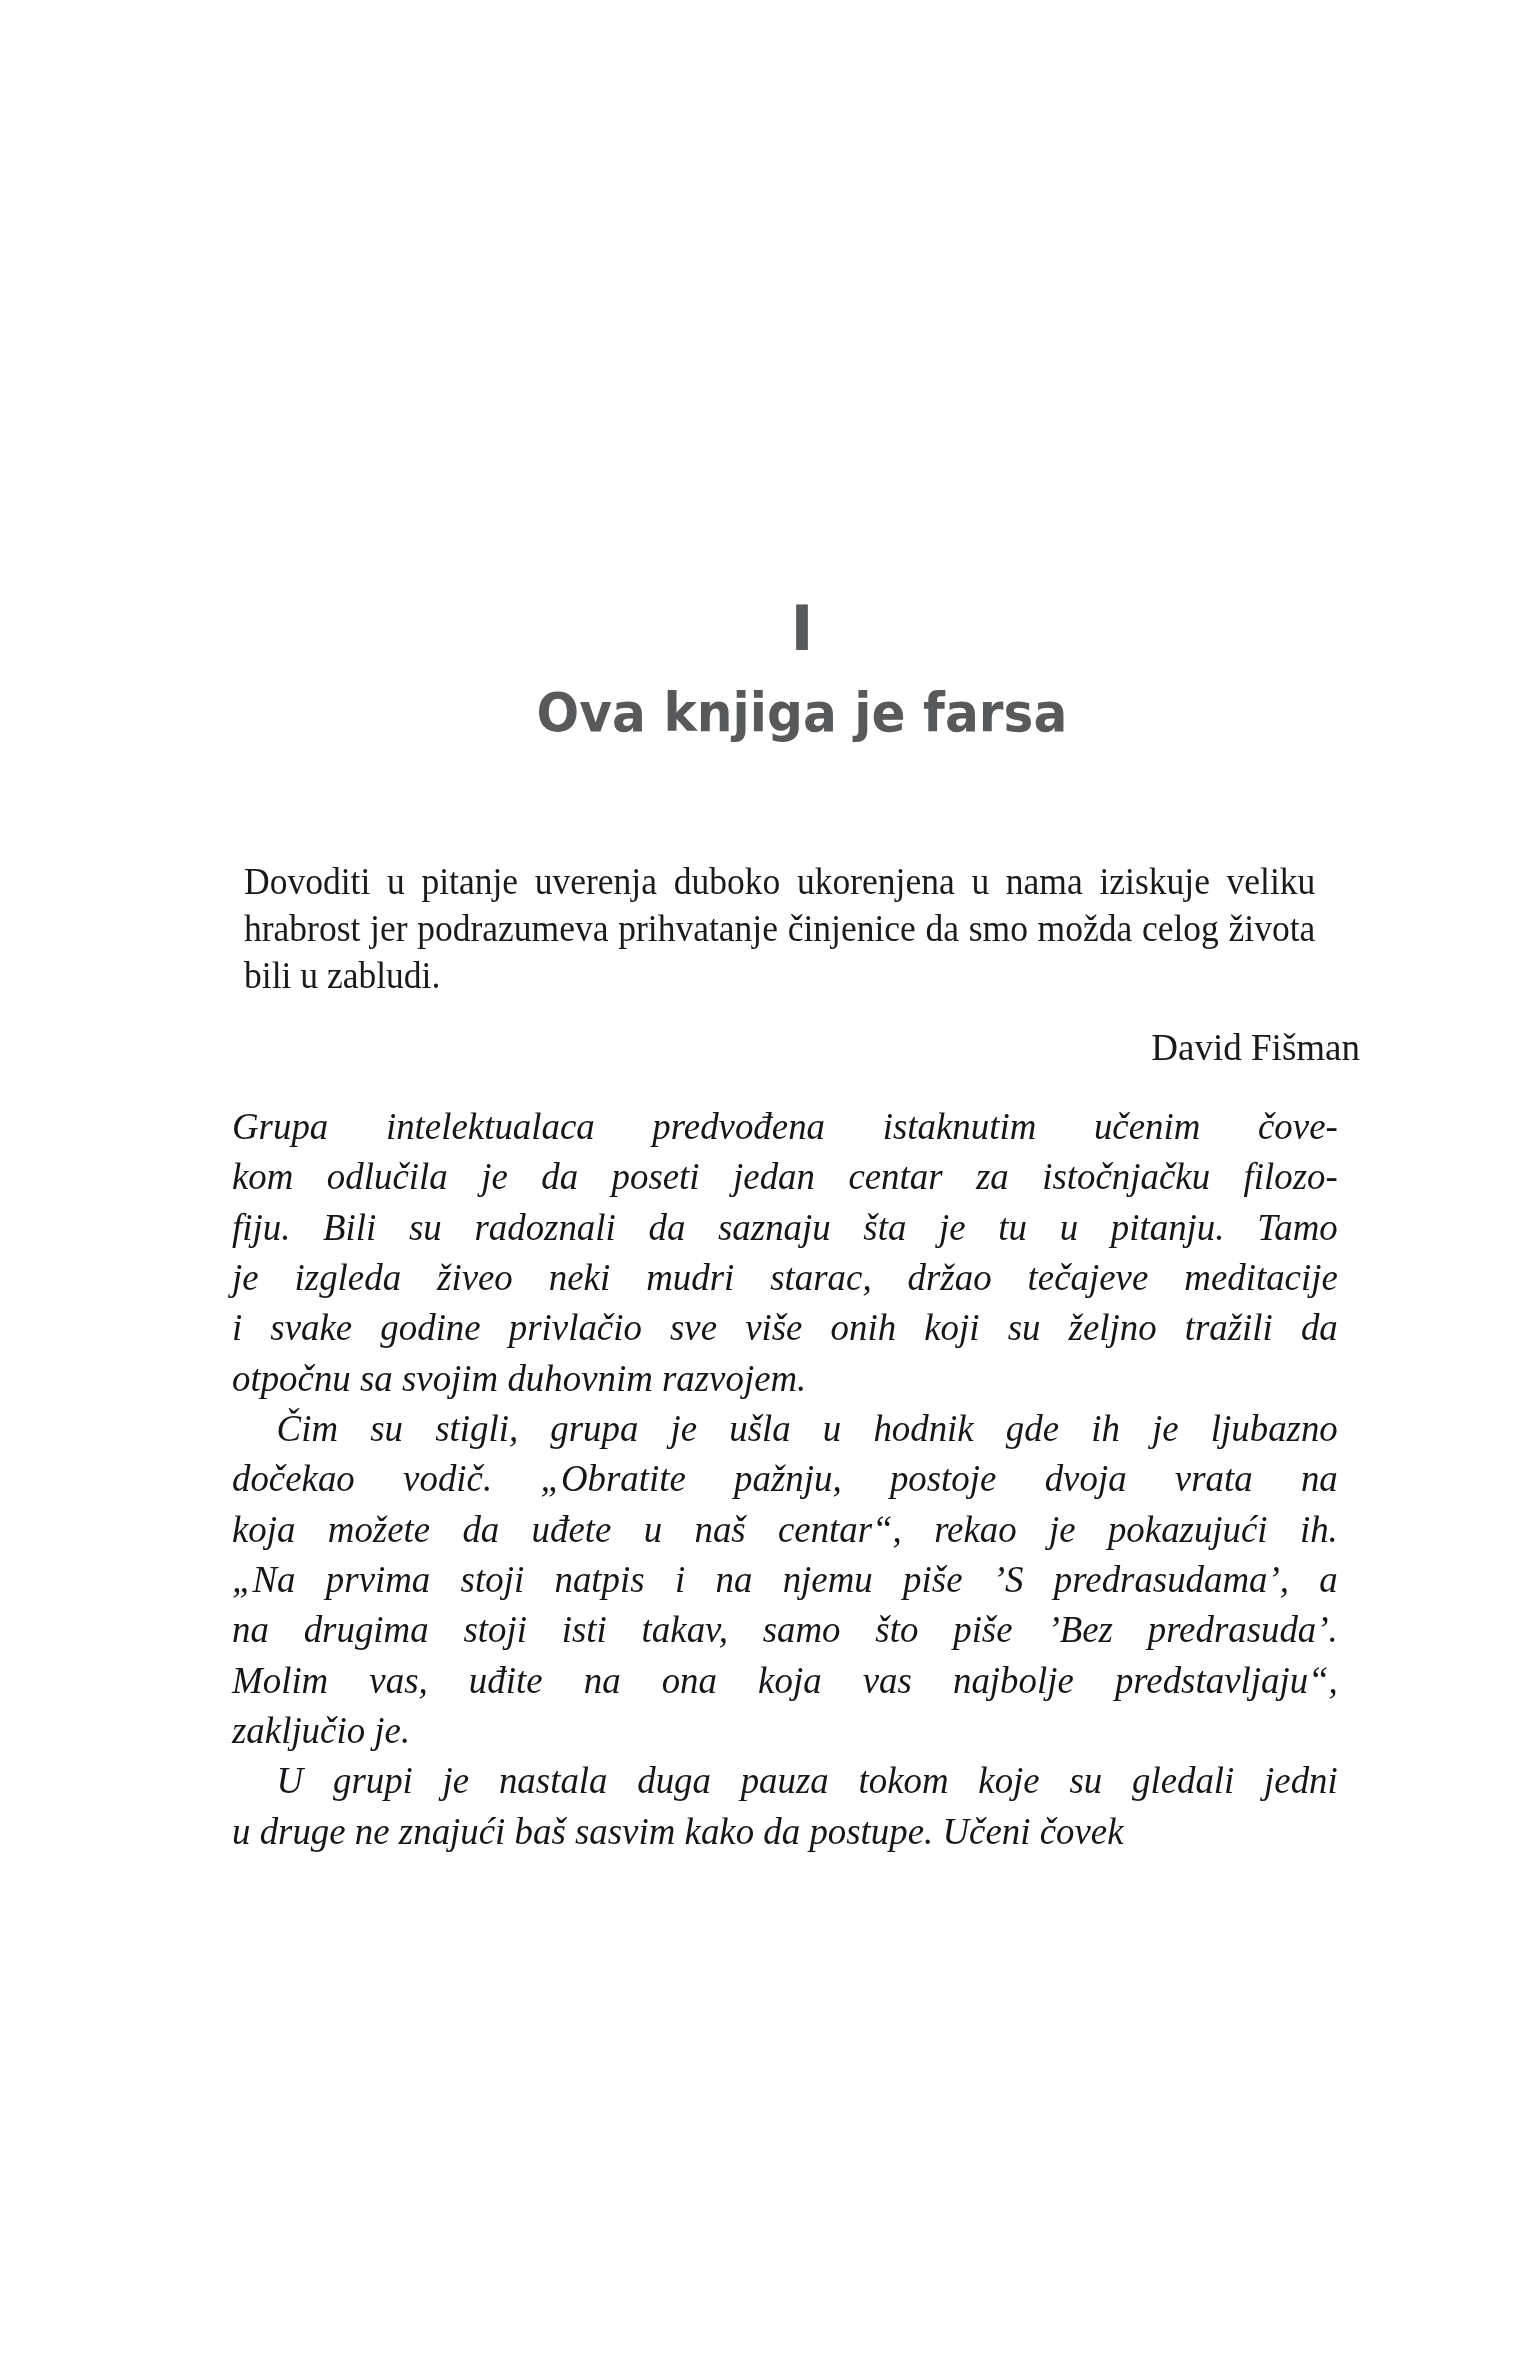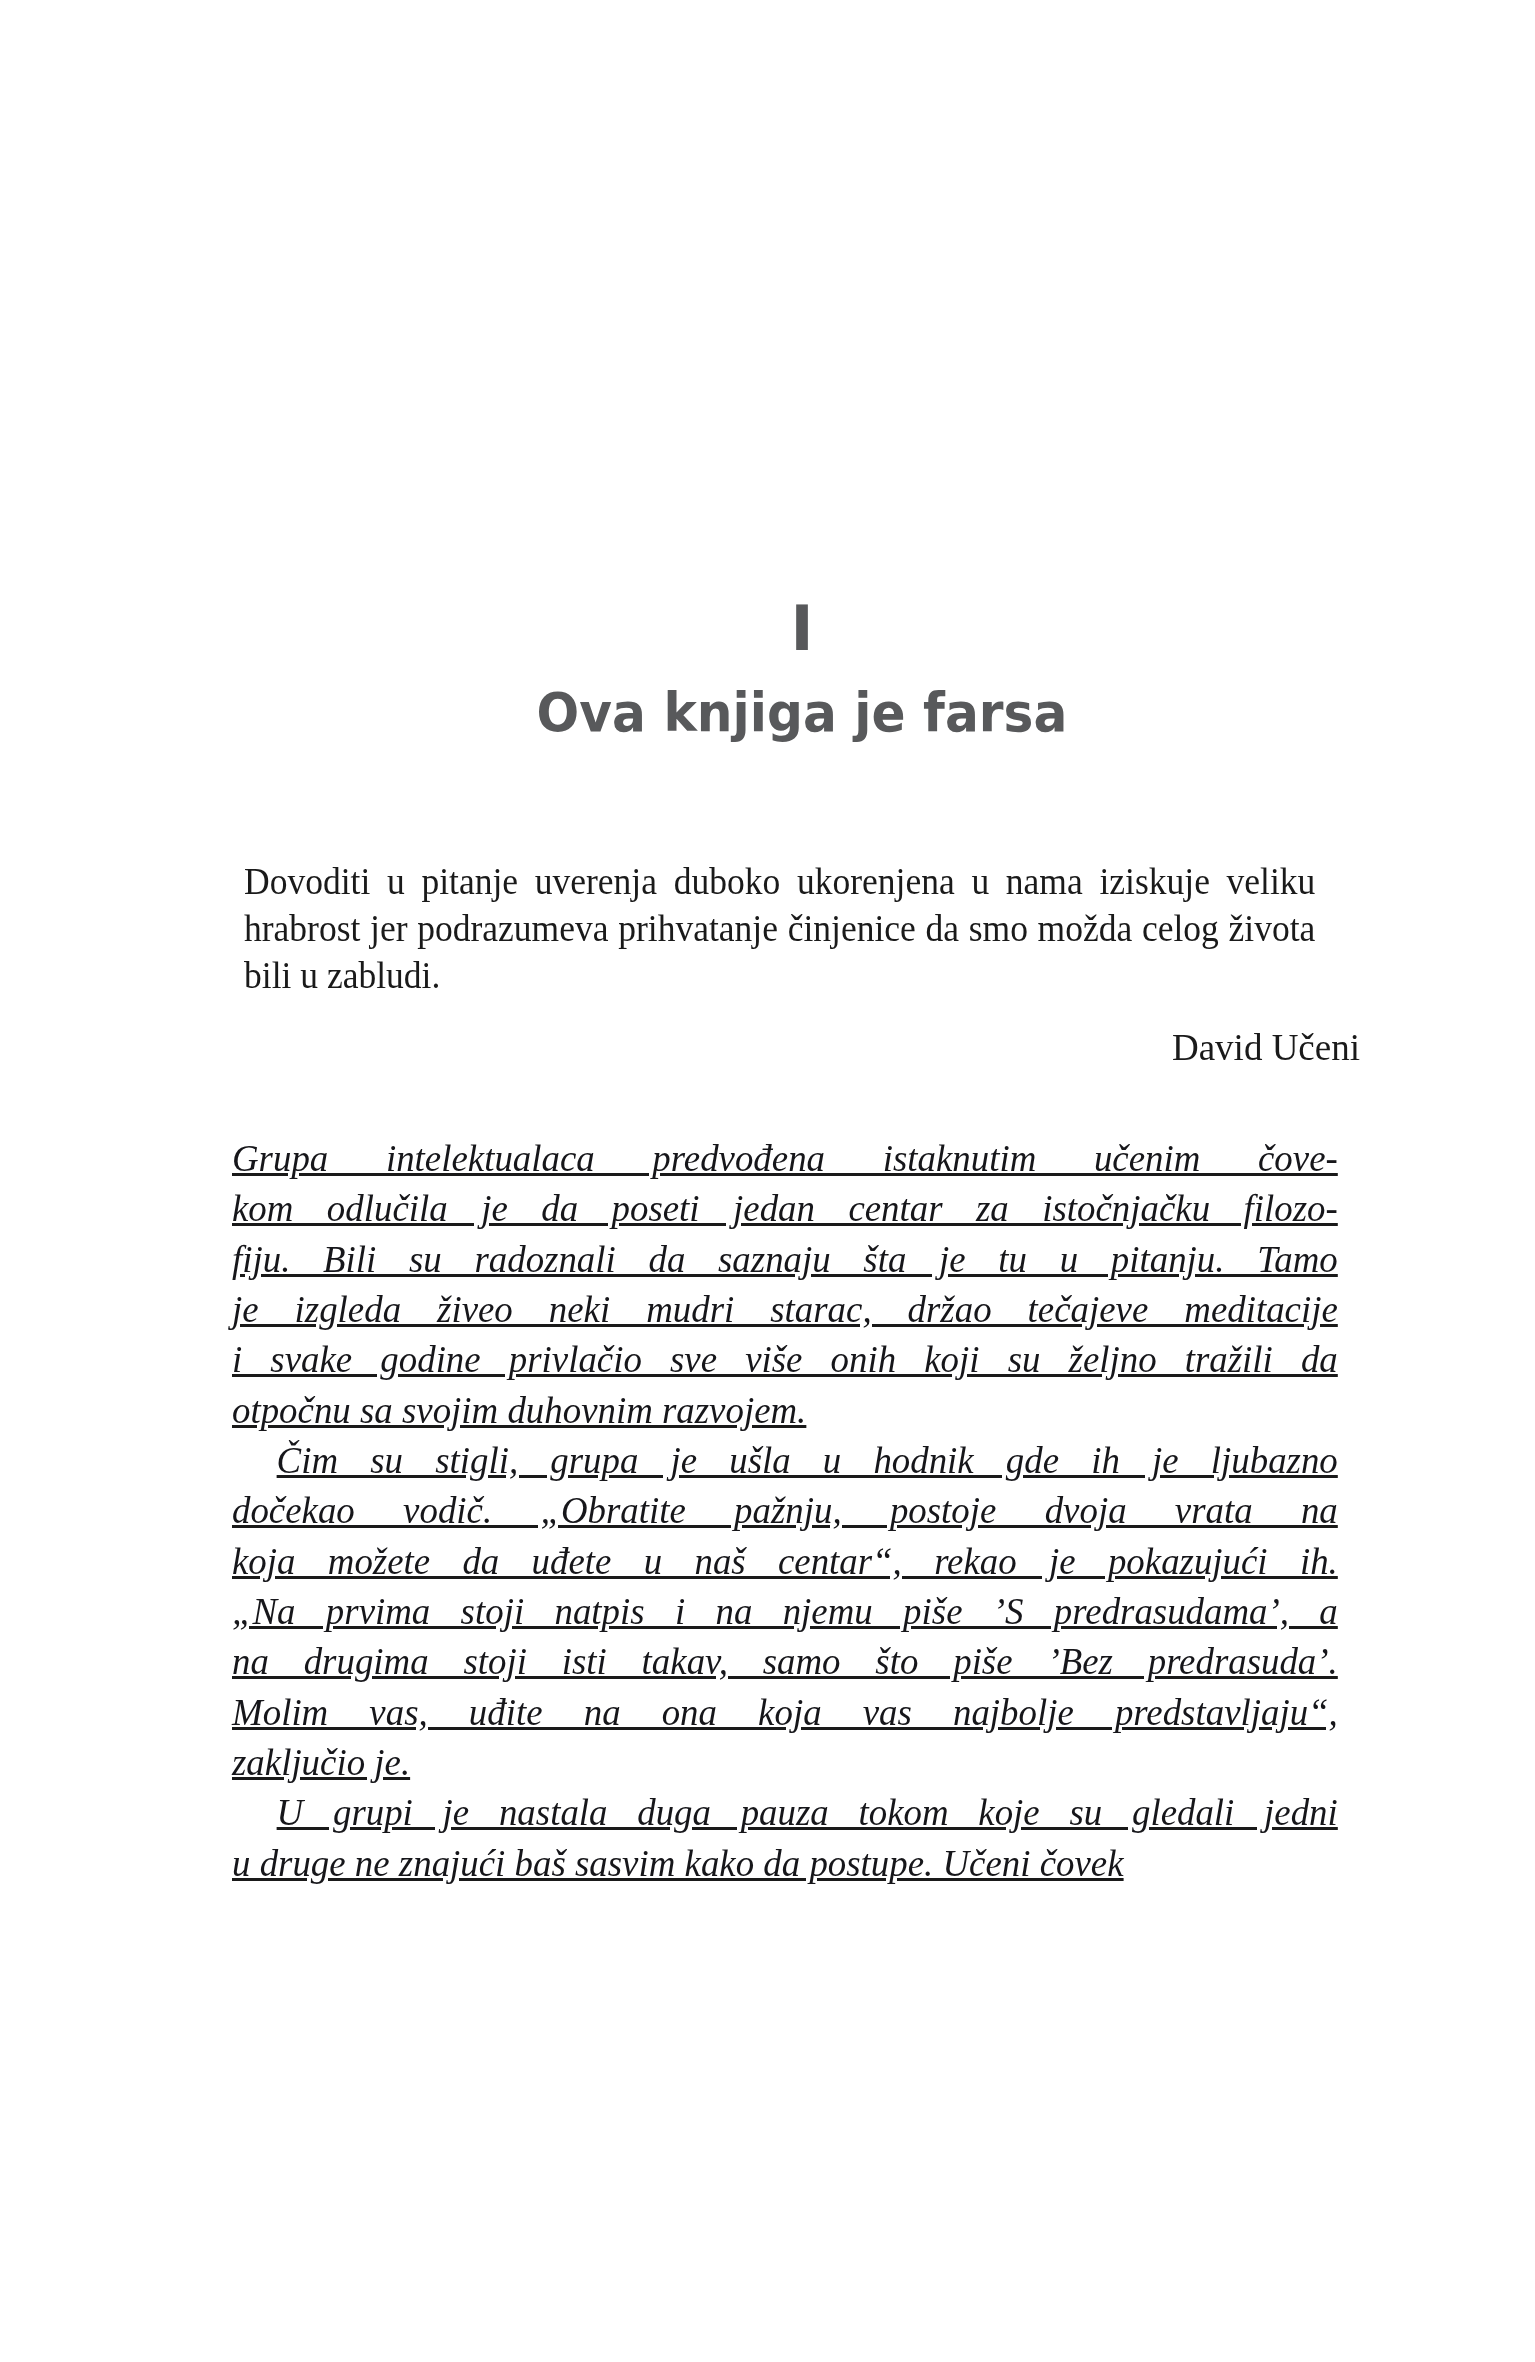--- a/index.html
+++ b/index.html
@@ -76,22 +76,21 @@
     margin: 24px 0 0 0;
     font-family: "Liberation Serif", serif;
     font-size: 37px;
     line-height: 1.28;
     text-align: right;
     color: #1a1a1a;
   }
 
   
   .body-text {
-    margin-top: 62px;
-    text-decoration: underline;
+    margin-top: 30px;
   }
   .body-par {
     margin: 0;
     font-family: "Liberation Serif", serif;
     font-style: italic;
     font-size: 38px;
     line-height: 1.325;
     text-align: justify;
     text-align-last: left;
     color: #16161a;
@@ -125,21 +124,21 @@
       <div class="chapter-number">I</div>
       <h1 class="chapter-title">Ova knjiga je farsa</h1>
     </div>
 
     <div class="epigraph">
       <div class="epigraph-text">
         <span class="line just">Dovoditi u pitanje uverenja duboko ukorenjena u nama</span>
         <span class="line just">iziskuje veliku hrabrost jer podrazumeva prihvatanje</span>
         <span class="line flush">činjenice da smo možda celog života bili u zabludi.</span>
       </div>
-      <div class="epigraph-source">David Učeni</div>
+      <div class="epigraph-source">David Fišman</div>
     </div>
 
     <div class="body-text">
 
       <p class="body-par">
         <span class="line just">Grupa intelektualaca predvođena istaknutim učenim čove-</span>
         <span class="line just" style="text-indent: 0px;">kom odlučila je da poseti jedan centar za istočnjačku filozo-</span>
         <span class="line just" style="text-indent: 0px;">fiju. Bili su radoznali da saznaju šta je tu u pitanju. Tamo</span>
         <span class="line just" style="text-indent: 0px;">je izgleda živeo neki mudri starac, držao tečajeve meditacije</span>
         <span class="line just" style="text-indent: 0px;">i svake godine privlačio sve više onih koji su željno tražili da</span>

